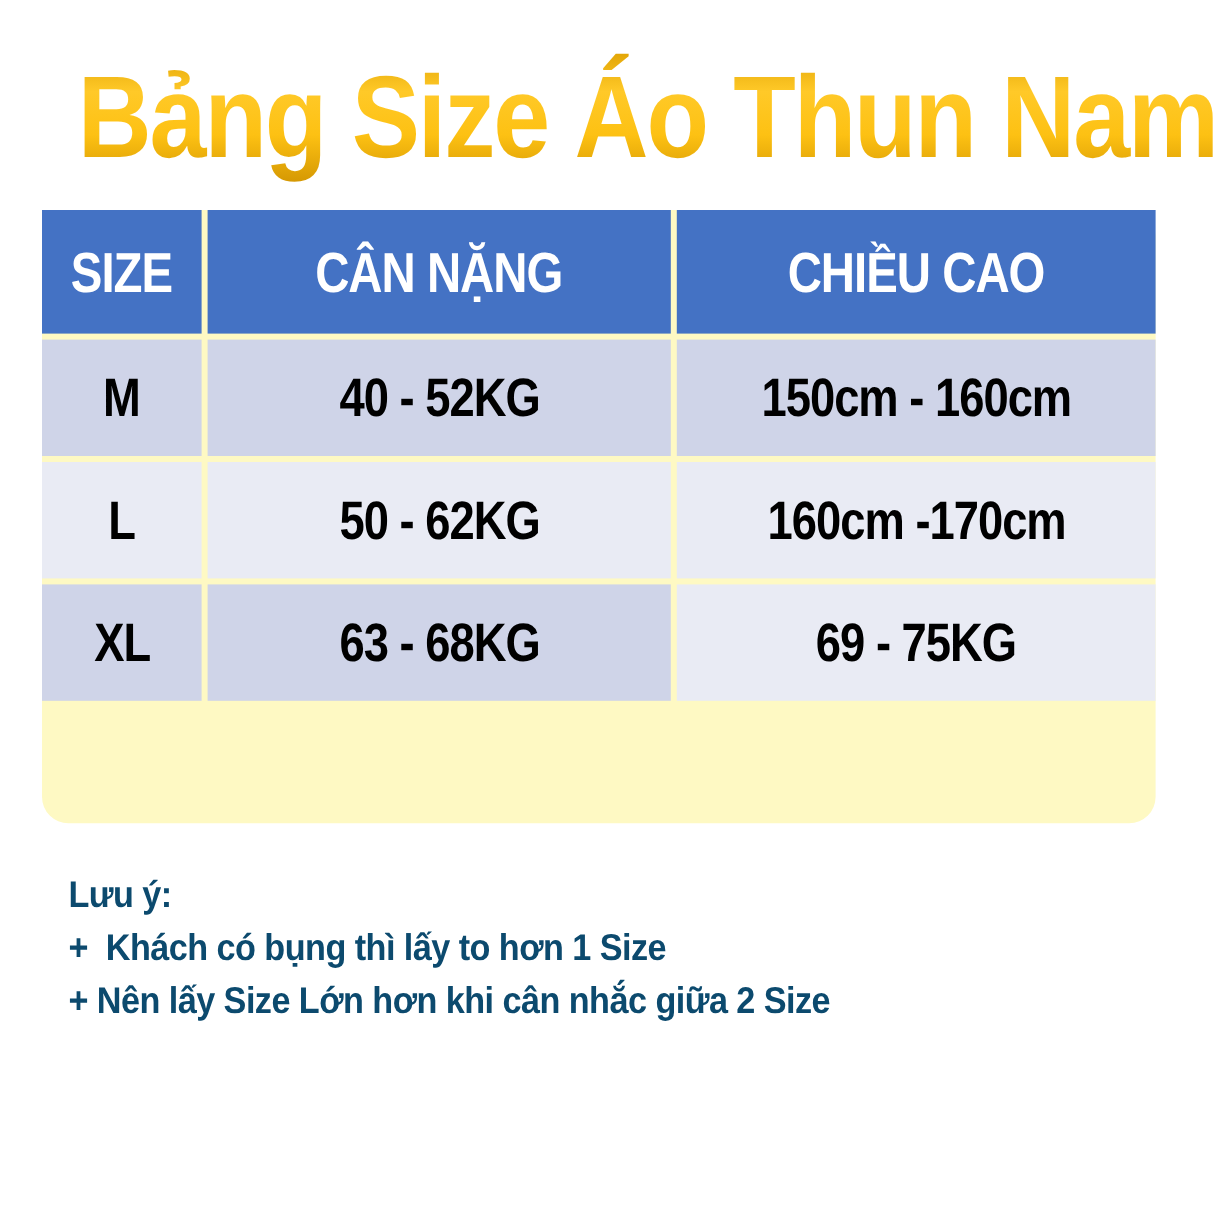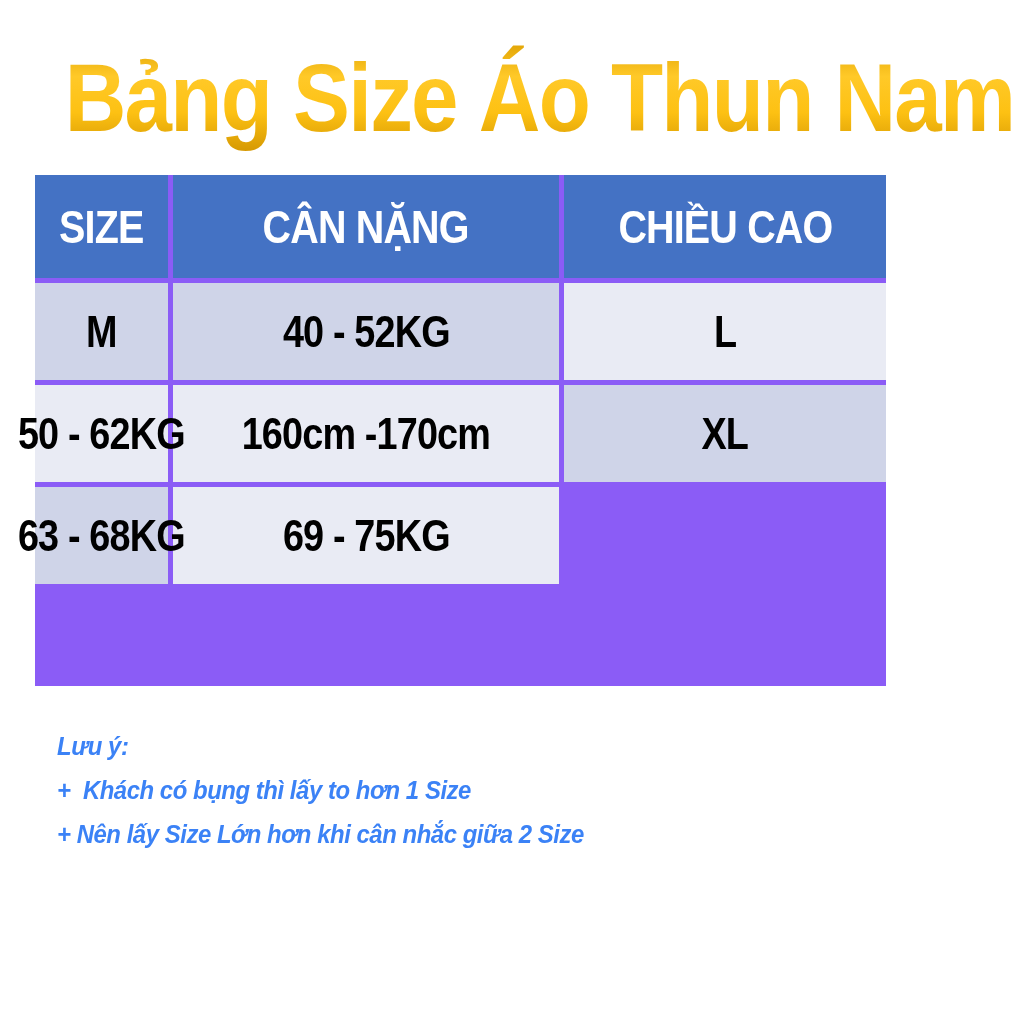--- a/index.html
+++ b/index.html
@@ -45,26 +45,27 @@
       color: transparent;
       text-shadow: none;
     }
   }
 
   
   .size-table {
     position: absolute;
     left: 35px;
     top: 175px;
-    width: 851px;
+    width: 928px;
     display: grid;
     grid-template-columns: 133px 386px auto;
     grid-template-rows: 103px 97px 97px 97px 97px;
     gap: 5px;
-    background: #8b5cf6;
+    background: #fef9c3;
+    border-radius: 22px;
   }
   .cell {
     display: flex;
     align-items: center;
     justify-content: center;
   }
   .th {
     background: #4472c4;
     color: #ffffff;
     font-size: 47px;
@@ -83,25 +84,24 @@
     transform-origin: center;
     white-space: nowrap;
     letter-spacing: -1px;
   }
 
   
   .notes {
     position: absolute;
     left: 57px;
     top: 724px;
-    color: #3b82f6;
+    color: #0c4a6e;
     font-weight: bold;
-    font-size: 26px;
+    font-size: 31px;
     line-height: 44px;
-    font-style: italic;
   }
   .note-line {
     white-space: pre;
     transform: scaleX(0.92);
     transform-origin: left center;
     letter-spacing: -0.5px;
   }
 </style>
 </head>
 <body>
@@ -120,20 +120,23 @@
     </div>
     <div class="cell th">
       <span class="cond">CHIỀU CAO</span>
     </div>
 
     <div class="cell td row-odd">
       <span class="cond">M</span>
     </div>
     <div class="cell td row-odd">
       <span class="cond">40 - 52KG</span>
+    </div>
+    <div class="cell td row-odd">
+      <span class="cond">150cm - 160cm</span>
     </div>
 
     <div class="cell td row-even">
       <span class="cond">L</span>
     </div>
     <div class="cell td row-even">
       <span class="cond">50 - 62KG</span>
     </div>
     <div class="cell td row-even">
       <span class="cond">160cm -170cm</span>

